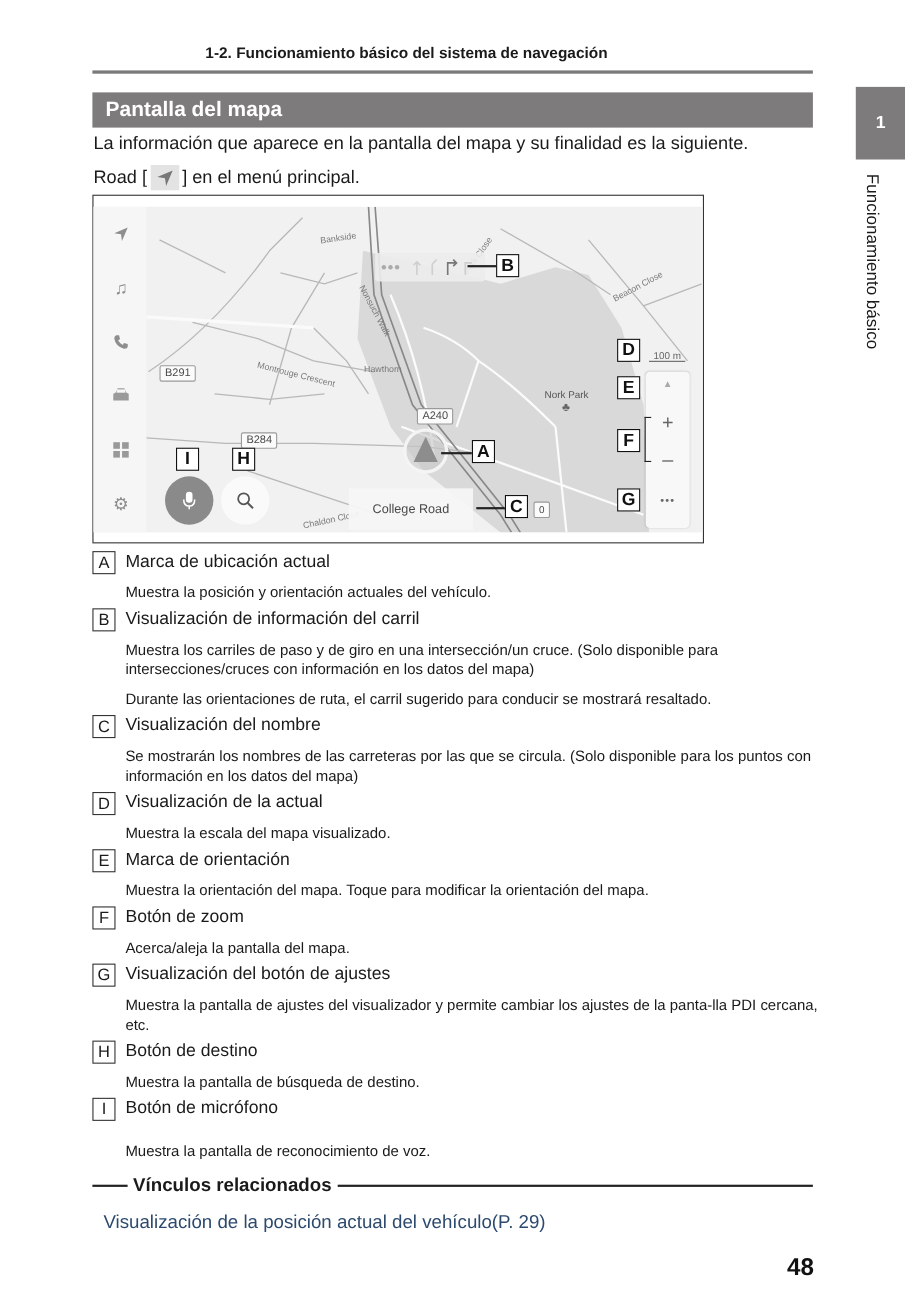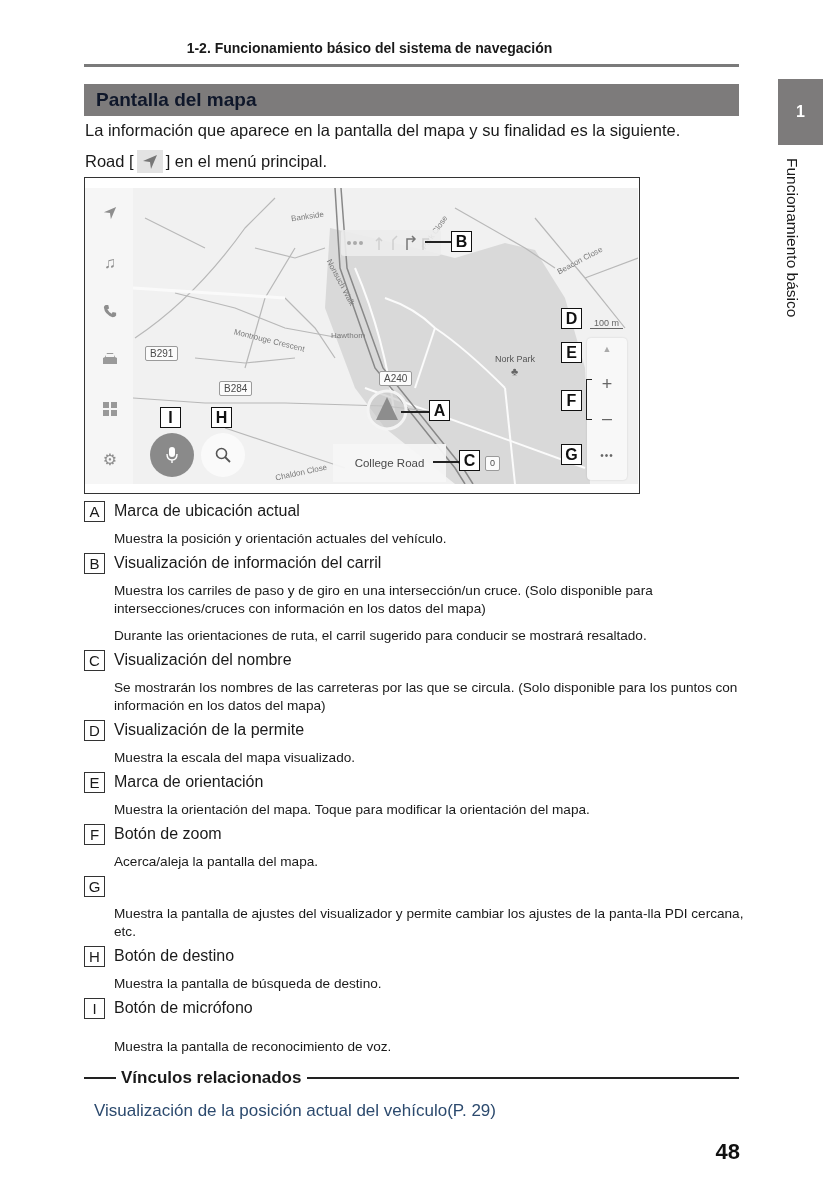--- a/index.html
+++ b/index.html
@@ -8,21 +8,21 @@
 
   .running-header { position: absolute; left: 0; right: 84px; top: 40px; text-align: center;
                     font-size: 14px; font-weight: bold; color: #1a1a1a; }
   .header-rule { position: absolute; left: 84px; top: 64px; width: 655px; height: 3px; background: #7a7a7a; }
 
   .side-tab { position: absolute; left: 778px; top: 79px; width: 45px; height: 66px; background: #7d7b7b;
               color: #fff; font-weight: bold; font-size: 16px; display: flex; align-items: center; justify-content: center; }
   .side-label { position: absolute; left: 783px; top: 158px; writing-mode: vertical-rl; font-size: 15.5px; color: #1a1a1a; }
 
   .section-bar { position: absolute; left: 84px; top: 84px; width: 655px; height: 32px; background: #7d7b7b;
-                 color: #0f172a; font-size: 19px; font-weight: bold; line-height: 32px; padding-left: 12px; box-sizing: border-box; }
+                 color: #ffffff; font-size: 19px; font-weight: bold; line-height: 32px; padding-left: 12px; box-sizing: border-box; }
 
   .intro { position: absolute; left: 85px; font-size: 16.5px; color: #1a1a1a; white-space: nowrap; }
   .intro1 { top: 121px; }
   .intro2 { top: 150px; display: flex; align-items: center; }
   .nav-chip { display: inline-flex; width: 26px; height: 23px; background: #e3e3e3; align-items: center; justify-content: center; margin: 0 3px; }
 
   
   .map-frame { position: absolute; left: 84px; top: 177px; width: 556px; height: 317px; border: 1.5px solid #333; box-sizing: border-box; background: #fff; }
   .map-screen { position: absolute; left: 0; top: 10px; width: 553px; height: 296px; background: #f1f1f1; overflow: hidden; }
   .map-svg { position: absolute; left: 0; top: 0; }
@@ -30,21 +30,21 @@
   .rail-icon { position: absolute; left: 14px; width: 22px; height: 22px; display: flex; align-items: center; justify-content: center; color: #8e8e8e; font-size: 16px; }
 
   .road-shield { position: absolute; background: #fbfbfb; border: 1px solid #9a9a9a; border-radius: 2px; font-size: 10px;
                  color: #4a4a4a; padding: 0 4px; line-height: 13px; }
   .street { position: absolute; font-size: 8px; color: #7a7a7a; white-space: nowrap; }
 
   .lane-panel { position: absolute; left: 256px; top: 42px; width: 100px; height: 26px; background: rgba(236,236,236,0.9); border-radius: 3px; }
   .scale { position: absolute; left: 505px; top: 130px; font-size: 9px; color: #666; border-bottom: 1px solid #666; padding: 0 4px; }
   .ctrl-panel { position: absolute; left: 502px; top: 150px; width: 40px; height: 142px; background: #f8f8f8; border-radius: 4px; box-shadow: 0 0 2px rgba(0,0,0,.15); }
   .ctrl-btn { position: absolute; left: 0; width: 40px; text-align: center; color: #666; }
-  .name-bar { position: absolute; left: 248px; top: 256px; width: 113px; height: 38px; background: rgba(245,245,245,0.95);
+  .name-bar { position: absolute; left: 232px; top: 256px; width: 113px; height: 38px; background: rgba(245,245,245,0.95);
               font-size: 11.5px; color: #4a4a4a; display: flex; align-items: center; justify-content: center; }
   .fab { position: absolute; width: 44px; height: 44px; border-radius: 50%; display: flex; align-items: center; justify-content: center; }
   .fab-mic { left: 65px; top: 245px; background: #8a8a8a; }
   .fab-search { left: 116px; top: 245px; background: #fafafa; }
 
   .callout { position: absolute; width: 21px; height: 21px; border: 1.5px solid #111; background: #fff; box-sizing: border-box;
              font-weight: bold; font-size: 16px; color: #111; display: flex; align-items: center; justify-content: center; }
   .leader { position: absolute; height: 1.5px; background: #222; }
 
   
@@ -144,22 +144,22 @@
         <svg width="16" height="16" viewBox="0 0 16 16">
             <rect x="1" y="1" width="6" height="6" fill="#999"></rect>
             <rect x="9" y="1" width="6" height="6" fill="#999"></rect>
             <rect x="1" y="9" width="6" height="6" fill="#999"></rect>
             <rect x="9" y="9" width="6" height="6" fill="#999"></rect>
           </svg>
       </div>
       <div class="rail-icon" style="top:260px">⚙</div>
     </div>
 
-    <div class="road-shield" style="left:60px;top:158px">B291</div>
-    <div class="road-shield" style="left:134px;top:193px">B284</div>
+    <div class="road-shield" style="left:60px;top:144px">B291</div>
+    <div class="road-shield" style="left:134px;top:205px">B284</div>
     <div class="road-shield" style="left:294px;top:183px">A240</div>
 
     <div class="street" style="left:206px;top:24px;transform:rotate(-8deg)">Bankside</div>
     <div class="street" style="left:148px;top:148px;transform:rotate(14deg)">Montrouge Crescent</div>
     <div class="street" style="left:246px;top:143px">Hawthorn</div>
     <div class="street" style="left:230px;top:90px;transform:rotate(62deg)">Nonsuch Walk</div>
     <div class="street" style="left:470px;top:68px;transform:rotate(-28deg)">Beacon Close</div>
     <div class="street" style="left:330px;top:40px;transform:rotate(-55deg)">Park Close</div>
     <div class="street" style="left:190px;top:280px;transform:rotate(-12deg)">Chaldon Close</div>
     <div class="street" style="left:410px;top:166px;font-size:9px;color:#555">Nork Park</div>
@@ -253,21 +253,21 @@
         <div class="letter-box">C</div>
         <div class="entry-title">Visualización del nombre</div>
       </div>
     <div class="entry-desc" style="margin-top:8px">
         <p>Se mostrarán los nombres de las carreteras por las que se circula. (Solo disponible para los puntos con información en los datos del mapa)</p>
       </div>
   </div>
   <div class="entry" style="height:52px">
     <div class="entry-head">
         <div class="letter-box">D</div>
-        <div class="entry-title">Visualización de la permite</div>
+        <div class="entry-title">Visualización de la actual</div>
       </div>
     <div class="entry-desc" style="margin-top:8px">
         <p>Muestra la escala del mapa visualizado.</p>
       </div>
   </div>
   <div class="entry" style="height:52px">
     <div class="entry-head">
         <div class="letter-box">E</div>
         <div class="entry-title">Marca de orientación</div>
       </div>
@@ -280,20 +280,21 @@
         <div class="letter-box">F</div>
         <div class="entry-title">Botón de zoom</div>
       </div>
     <div class="entry-desc" style="margin-top:8px">
         <p>Acerca/aleja la pantalla del mapa.</p>
       </div>
   </div>
   <div class="entry" style="height:70px">
     <div class="entry-head">
         <div class="letter-box">G</div>
+        <div class="entry-title">Visualización del botón de ajustes</div>
       </div>
     <div class="entry-desc" style="margin-top:8px">
         <p>Muestra la pantalla de ajustes del visualizador y permite cambiar los ajustes de la panta-lla PDI cercana, etc.</p>
       </div>
   </div>
   <div class="entry" style="height:52px">
     <div class="entry-head">
         <div class="letter-box">H</div>
         <div class="entry-title">Botón de destino</div>
       </div>

